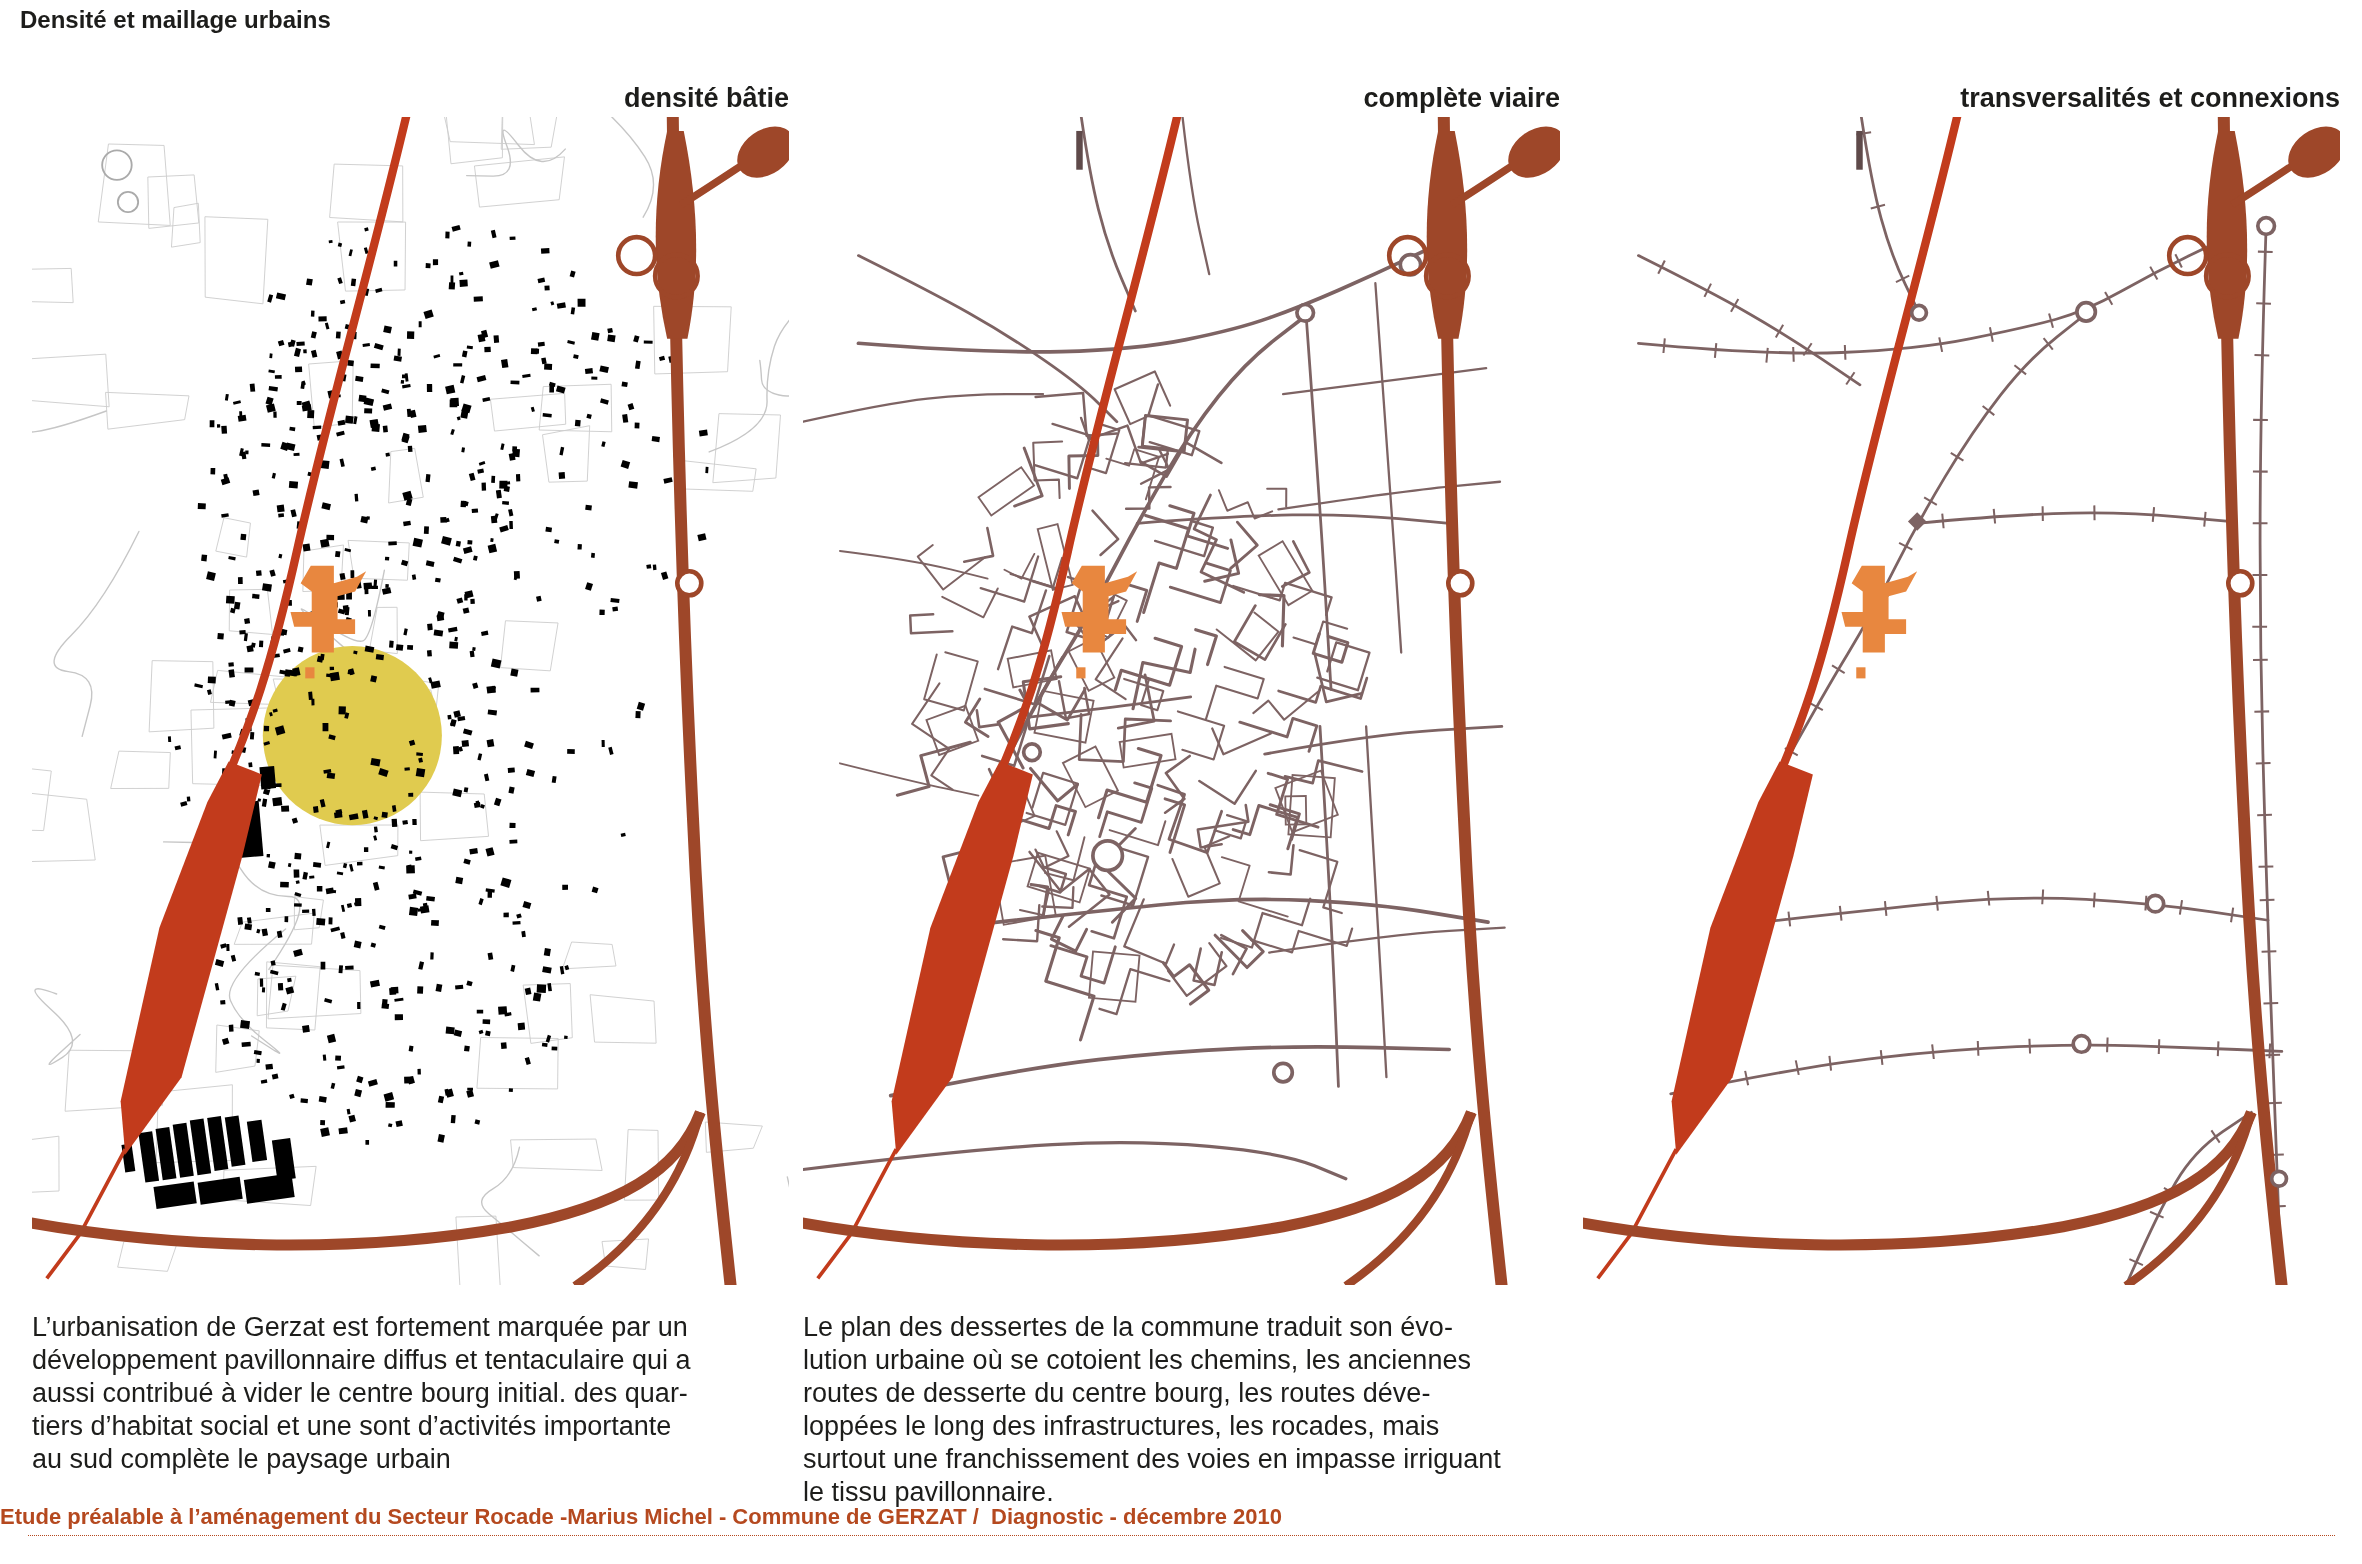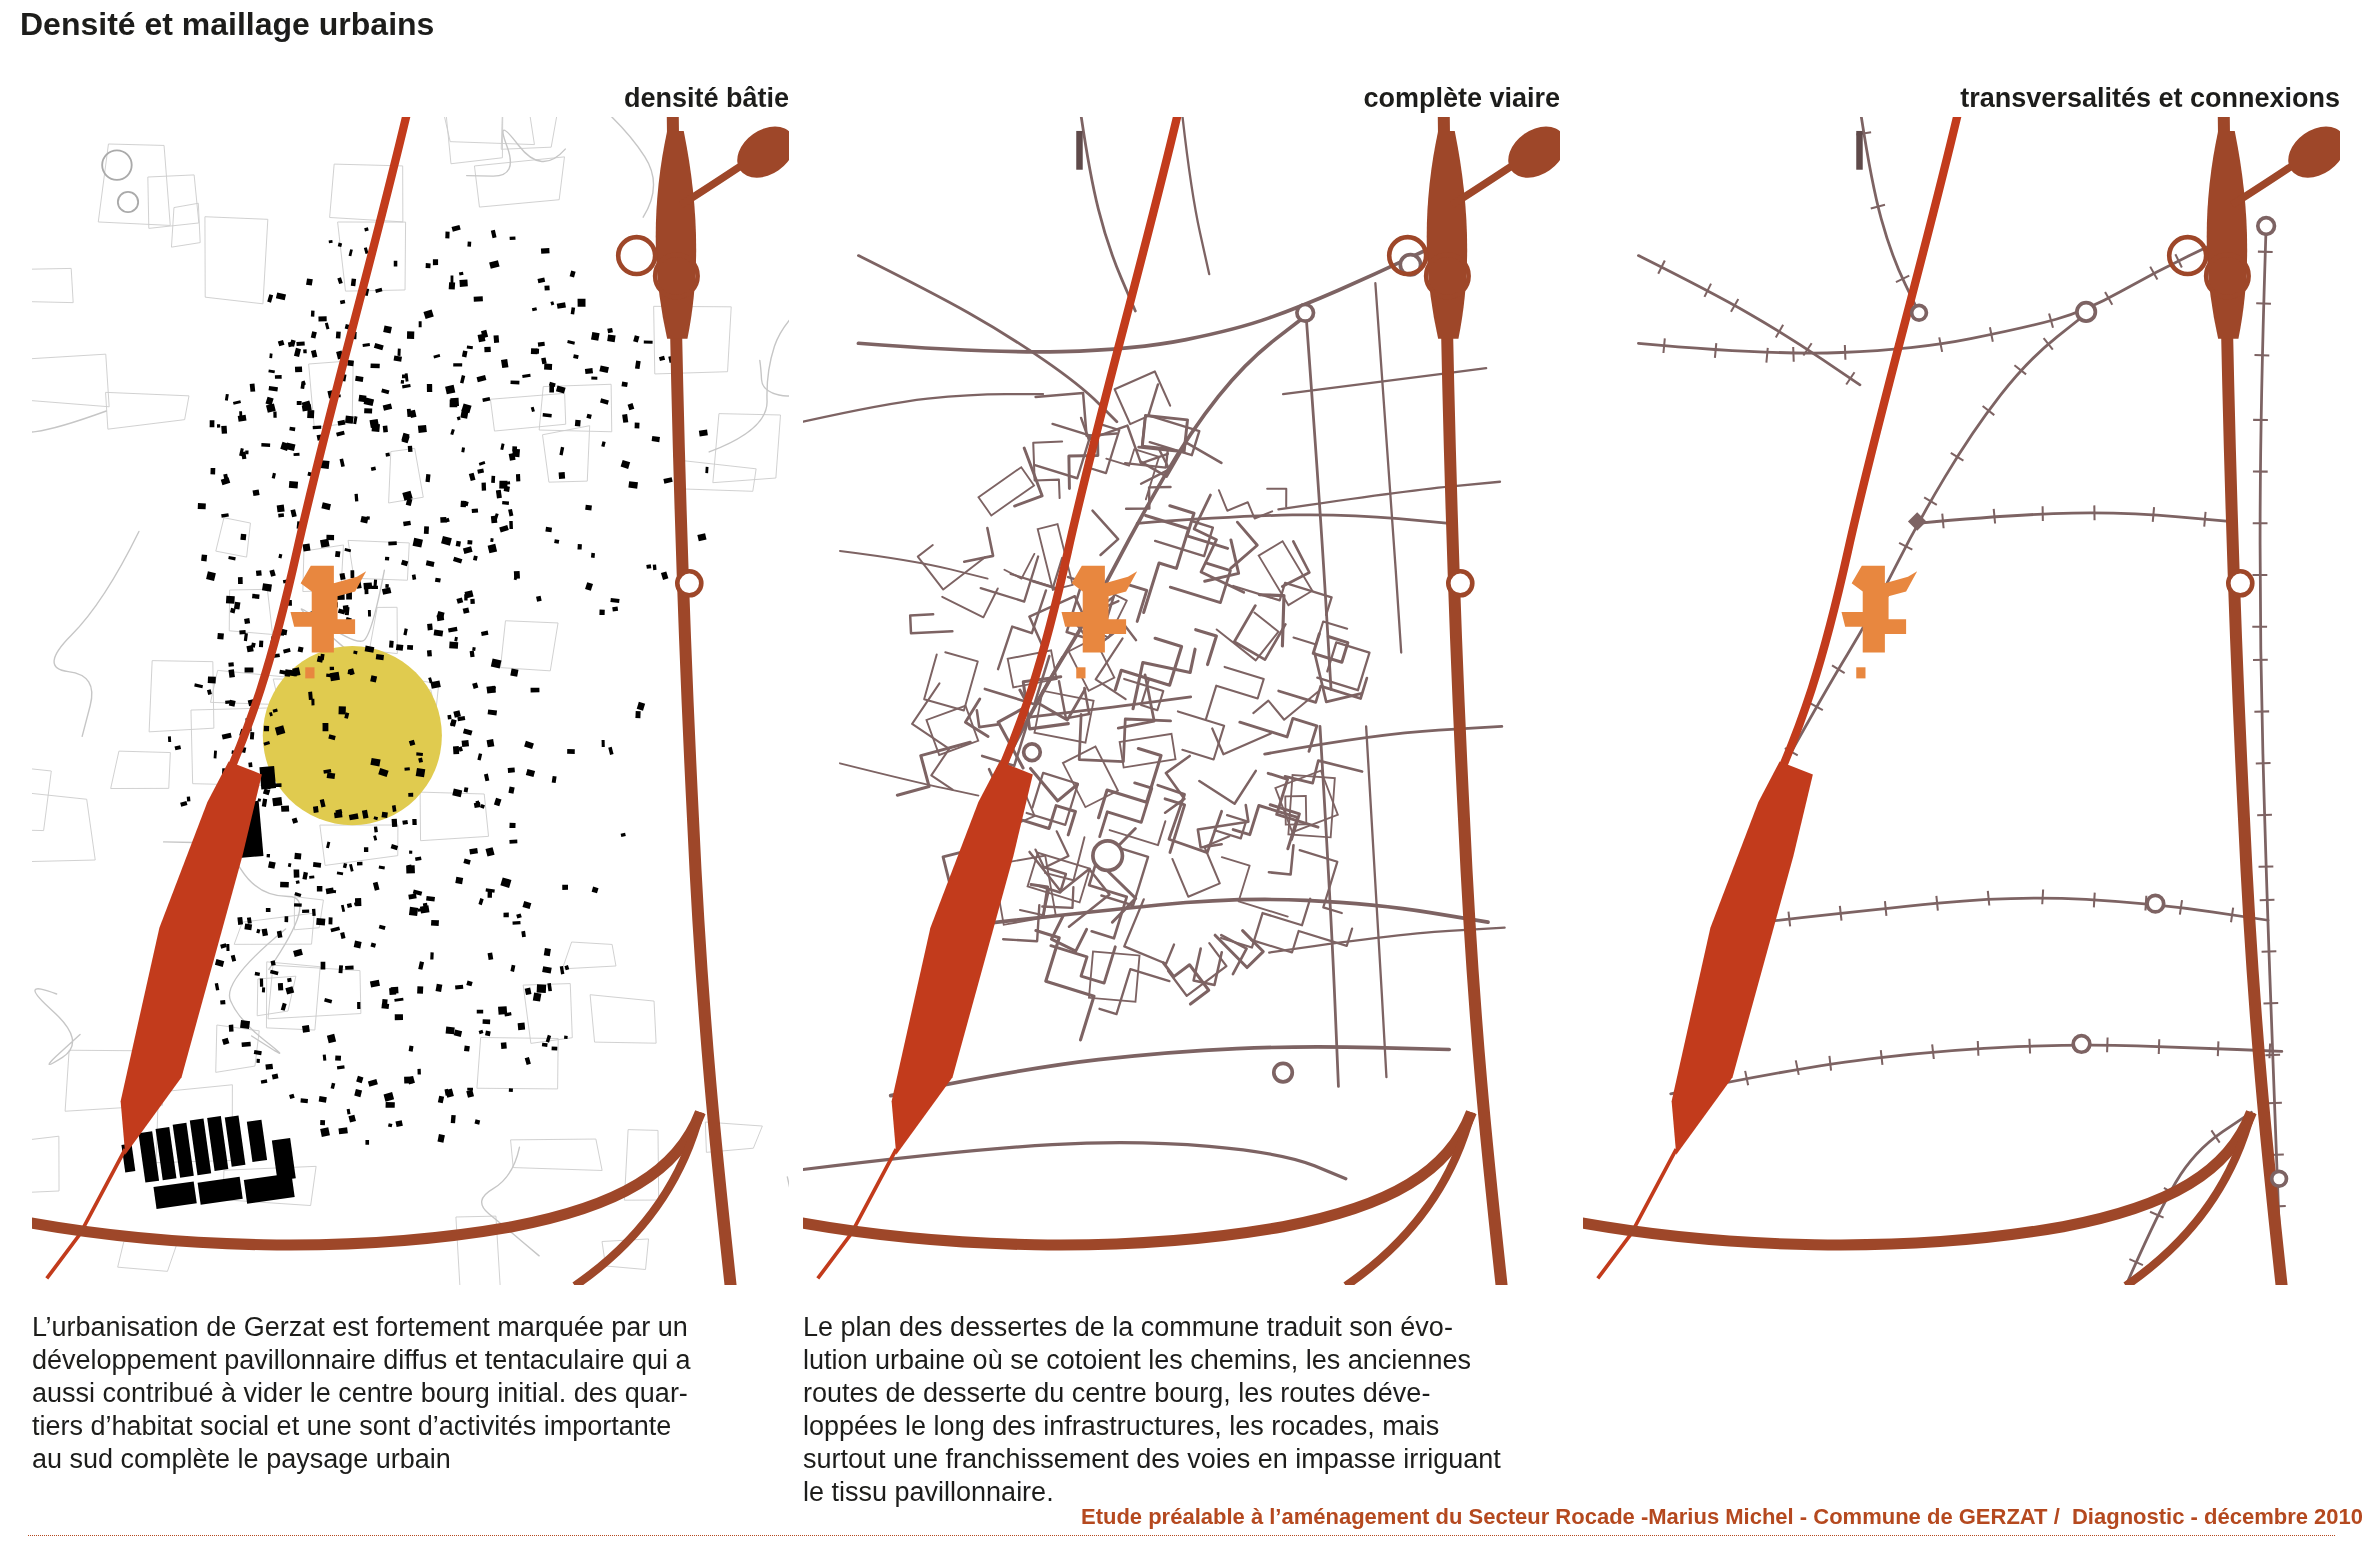--- a/index.html
+++ b/index.html
@@ -1,26 +1,26 @@
 <!DOCTYPE html>
 <html style="font-size:14.8px"><head>
 <meta charset="utf-8">
 <style>
   html,body{margin:0;padding:0;}
   body{
     width:2363px;height:1564px;background:#ffffff;position:relative;overflow:hidden;
     font-family:"Liberation Sans",sans-serif;color:#1d1d1b;
   }
-  .page-title{position:absolute;left:20px;top:5.5px;font-size:32px;font-weight:bold;}
+  .page-title{position:absolute;left:20px;top:5.5px;font-size:24px;font-weight:bold;}
   .col{position:absolute;top:51px;width:757px;margin-top:32px;}
   #c1{left:32px}#c2{left:803px}#c3{left:1583px}
   .map-title{font-size:27px;font-weight:bold;text-align:right;height:34px;line-height:31px;}
   svg.map{display:block;background:#fff;}
   .caption{margin-top:26px;font-size:27px;line-height:33px;white-space:pre-line;color:#1d1d1b;}
-  .footer{position:absolute;left:0;top:1504px;width:2363px;text-align:right;}
+  .footer{position:absolute;left:0;top:1504px;width:2363px;text-align:left;}
   .f1{font-size:22px;font-weight:bold;white-space:pre;color:#b5491f;}
   .fsep{border-top:1.8px dotted #b5491f;margin:4.6px 28px 2.8px 28px;height:0;}
   .f2{font-size:20px;white-space:pre;color:#c05a2e;}
 </style>
 </head>
 <body>
 
 <div class="page-title">Densité et maillage urbains</div>
 
 <div class="col" id="c1">

